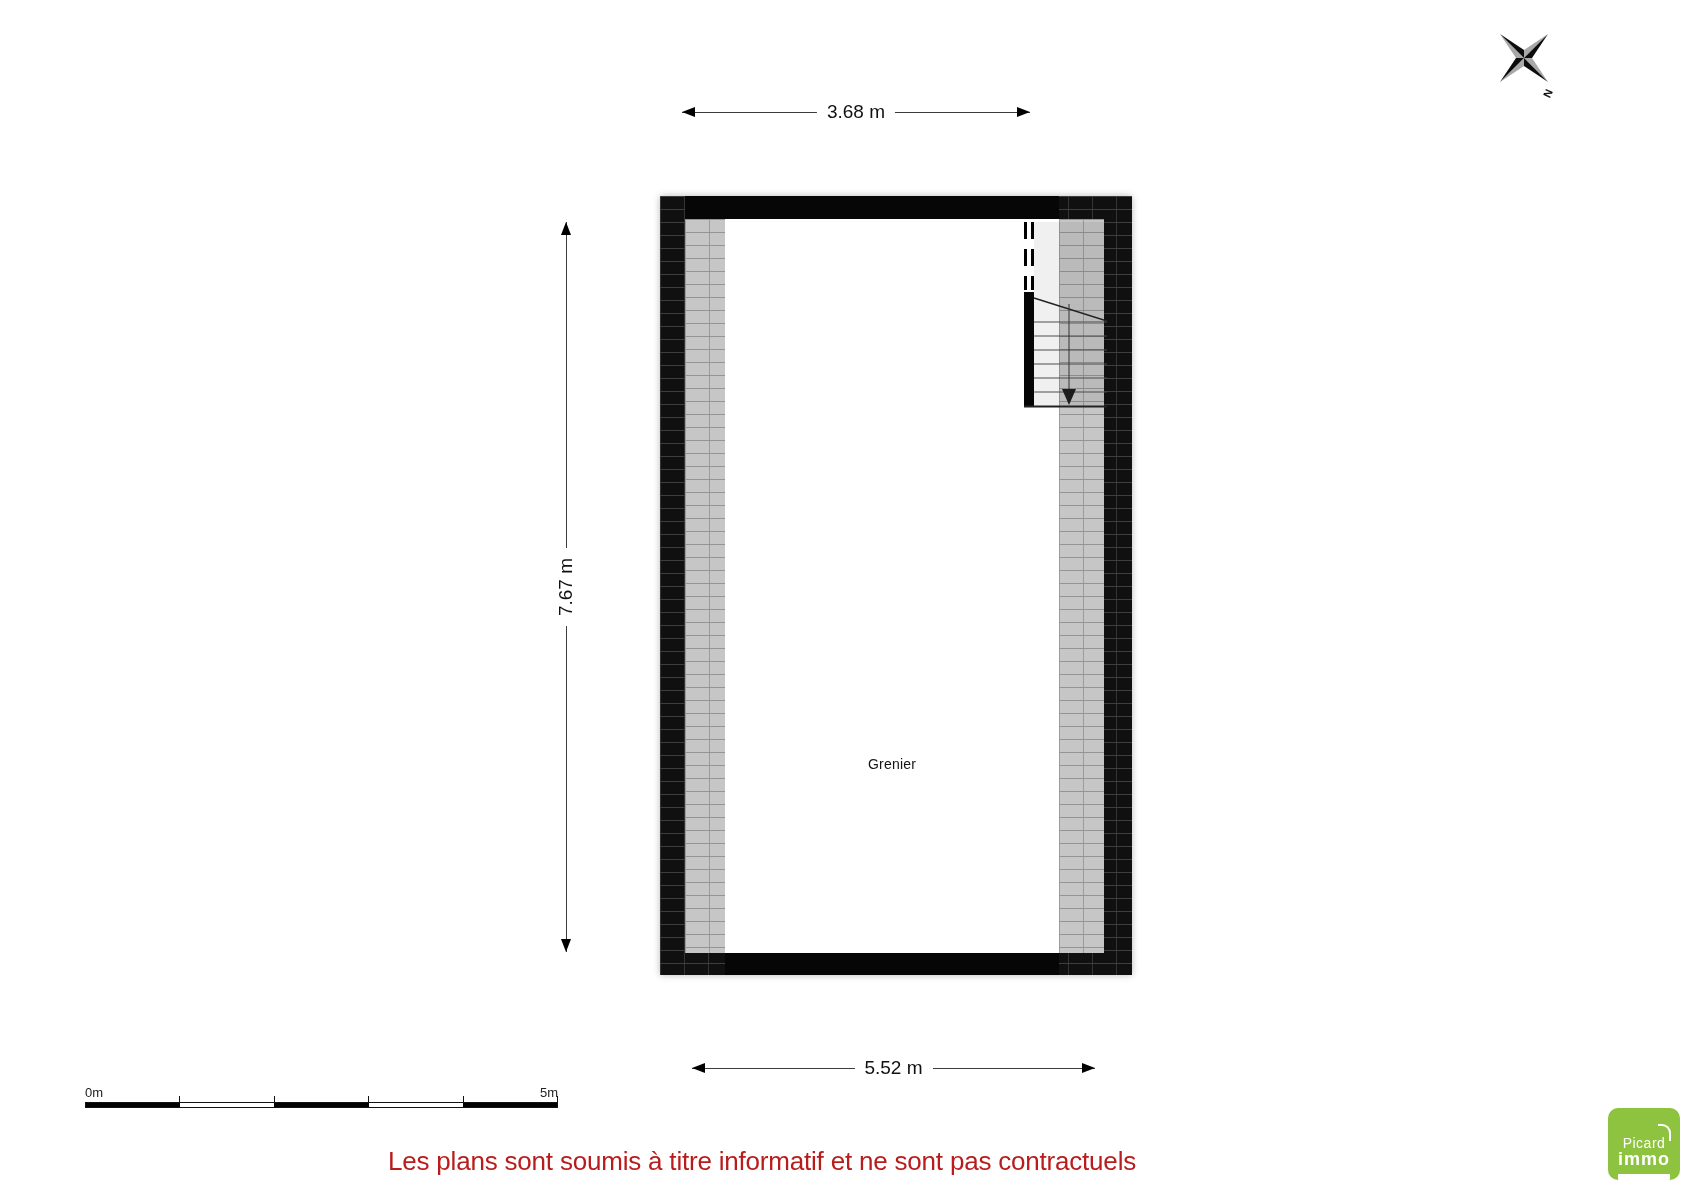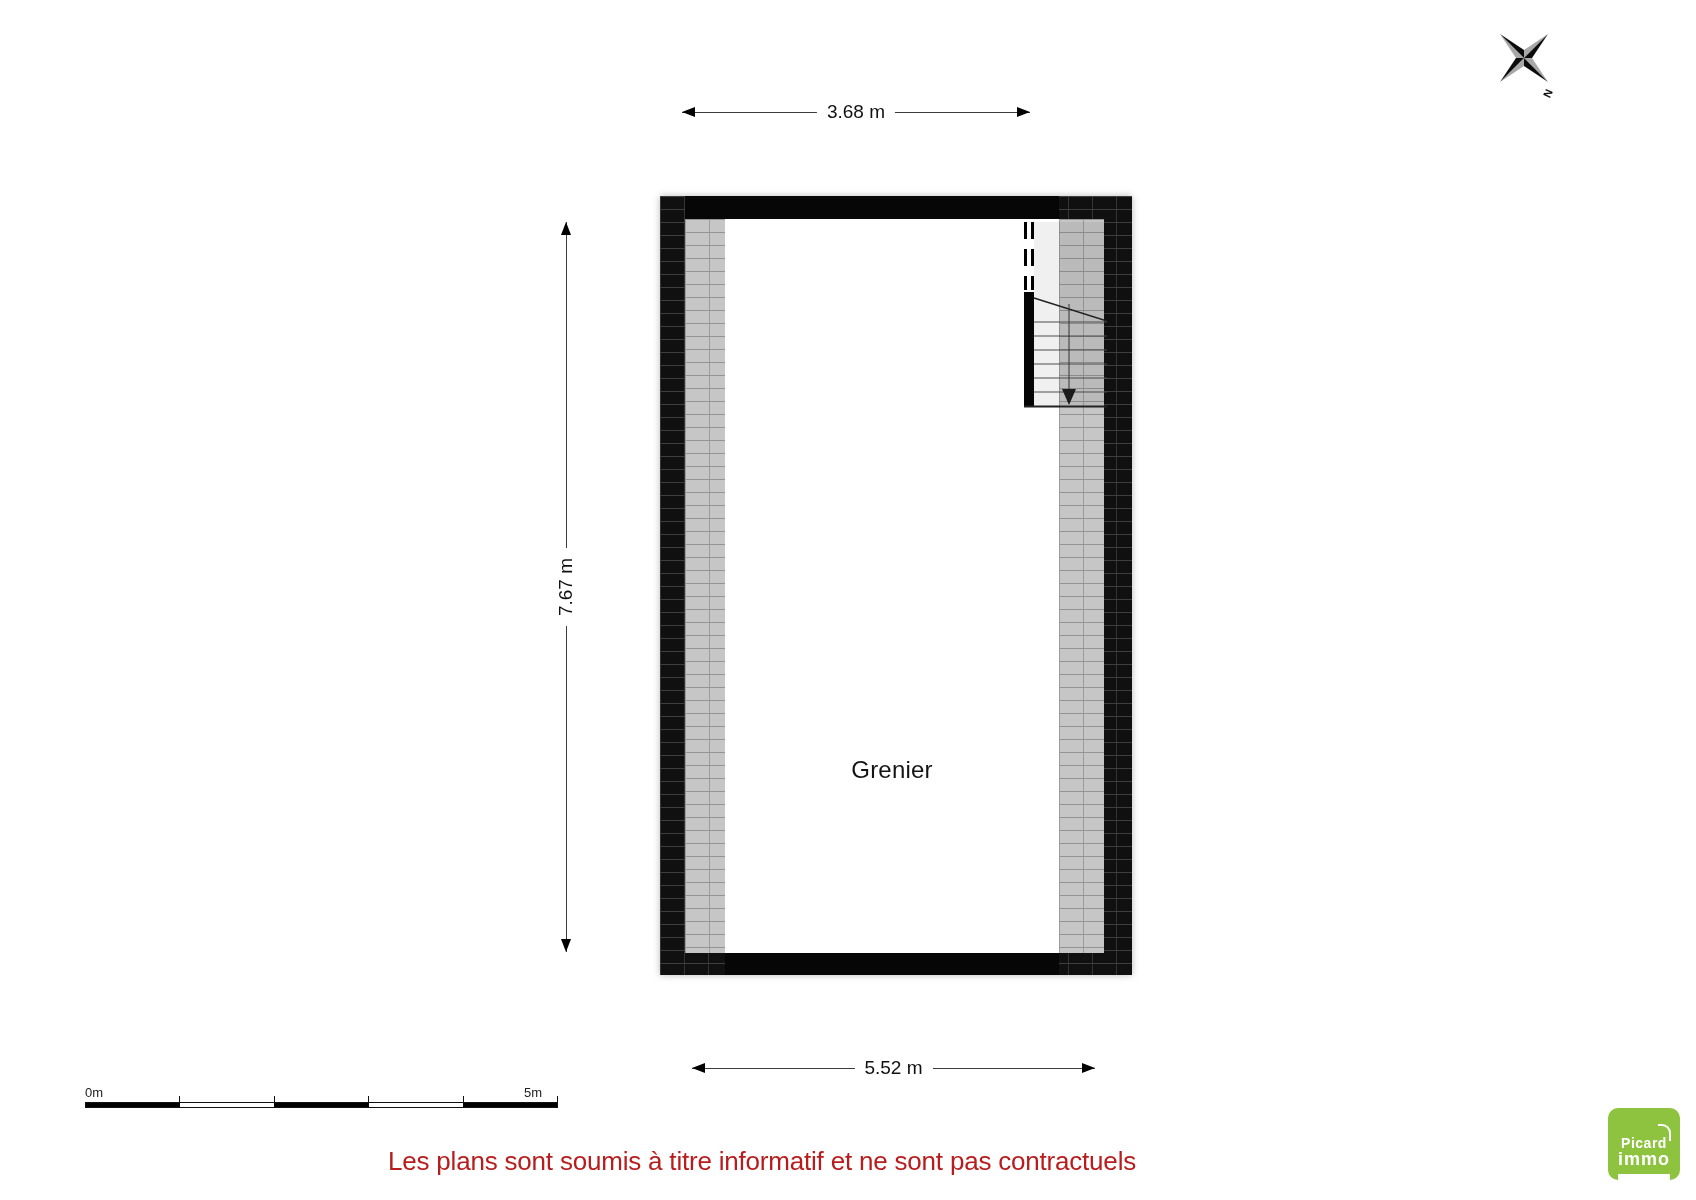--- a/index.html
+++ b/index.html
@@ -34,21 +34,21 @@
       repeating-linear-gradient(90deg, #9c9c9c 0 1px, transparent 1px 24px);
   }
   .band-left{left:25px;top:23px;width:40px;height:734px;}
   .band-right{left:399px;top:23px;width:45px;height:734px;}
   .interior{left:65px;top:23px;width:334px;height:734px;background:#fff;}
   .wall-top{left:25px;top:0;width:374px;height:23px;background:#060606;}
   .wall-bottom{left:65px;top:757px;width:334px;height:22px;background:#060606;}
 
   .room-label{
     left:65px;top:560px;width:334px;text-align:center;
-    font-size:24px;color:#141414;letter-spacing:.2px;
+    font-size:14px;color:#141414;letter-spacing:.2px;
   }
 
   
   .dim{display:block;}
   .dim .line-h{position:absolute;left:0;right:0;top:7px;height:1px;background:#3c3c3c;}
   .dim .line-v{position:absolute;top:0;bottom:0;left:7px;width:1px;background:#3c3c3c;}
   .dim .ah{position:absolute;width:0;height:0;}
   .ah.left{left:0;top:3px;border-top:5px solid transparent;border-bottom:5px solid transparent;border-right:13px solid #000;margin-top:-1px;}
   .ah.right{right:0;top:3px;border-top:5px solid transparent;border-bottom:5px solid transparent;border-left:13px solid #000;margin-top:-1px;}
   .ah.up{top:0;left:3px;border-left:5px solid transparent;border-right:5px solid transparent;border-bottom:13px solid #000;margin-left:-1px;}
@@ -73,21 +73,21 @@
     left:388px;top:1146px;font-size:26px;font-weight:400;color:#b91c1c;
     letter-spacing:-0.2px;white-space:nowrap;
   }
 
   
   .logo{
     left:1608px;top:1108px;width:72px;height:72px;border-radius:10px;
     background:var(--logo-green);display:flex;flex-direction:column;
     align-items:center;justify-content:center;color:#fff;
   }
-  .logo .l1{font-size:14px;font-weight:700;letter-spacing:.5px;line-height:14px;margin-top:28px;}
+  .logo .l1{font-size:14px;font-weight:400;letter-spacing:.5px;line-height:14px;margin-top:28px;}
   .logo .l2{font-size:18px;font-weight:700;letter-spacing:1px;line-height:19px;}
   .logo .bubble{
     position:absolute;right:9px;top:16px;width:11px;height:15px;
     border-top:2px solid #fff;border-right:2px solid #fff;border-top-right-radius:9px;
   }
   .logo .tagline{
     margin-top:5px;width:52px;height:6px;background:#fff;border-radius:1px;
   }
 </style>
 </head>
@@ -162,21 +162,21 @@
 
     <line x1="45" y1="82" x2="45" y2="168" stroke="#333" stroke-width="1"></line>
     <polygon points="38,167 52,167 45,183" fill="#1c1c1c"></polygon>
   </svg>
 
   <div class="abs room-label">Grenier</div>
 </div>
 
 <div class="abs scalebar-wrap">
   <span class="scale-label" style="left:0;">0m</span>
-  <span class="scale-label" style="right:16px;margin-left:8px;">5m</span>
+  <span class="scale-label" style="right:0;margin-left:8px;">5m</span>
   <span class="tick" style="left:94px;"></span>
   <span class="tick" style="left:189px;"></span>
   <span class="tick" style="left:283px;"></span>
   <span class="tick" style="left:378px;"></span>
   <span class="tick" style="left:472px;"></span>
   <div class="scalebar"></div>
 </div>
 
 <div class="abs disclaimer">Les plans sont soumis à titre informatif et ne sont pas contractuels</div>
 

